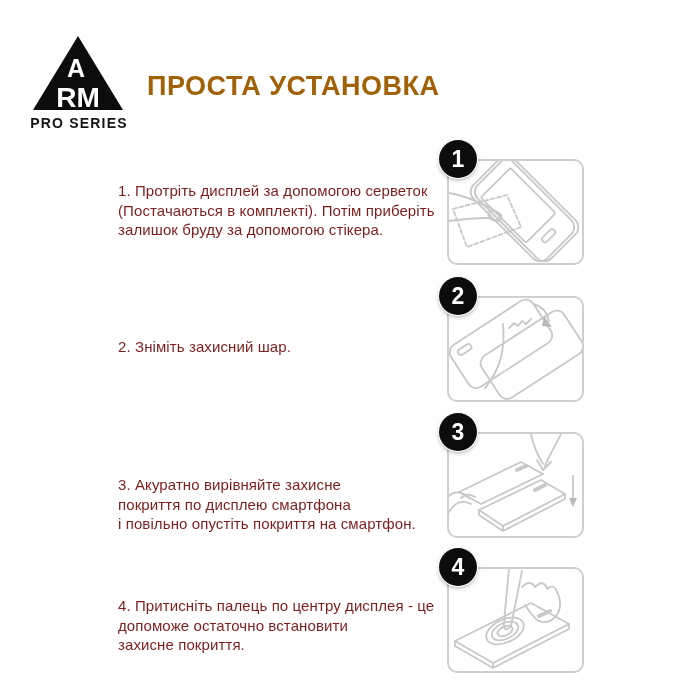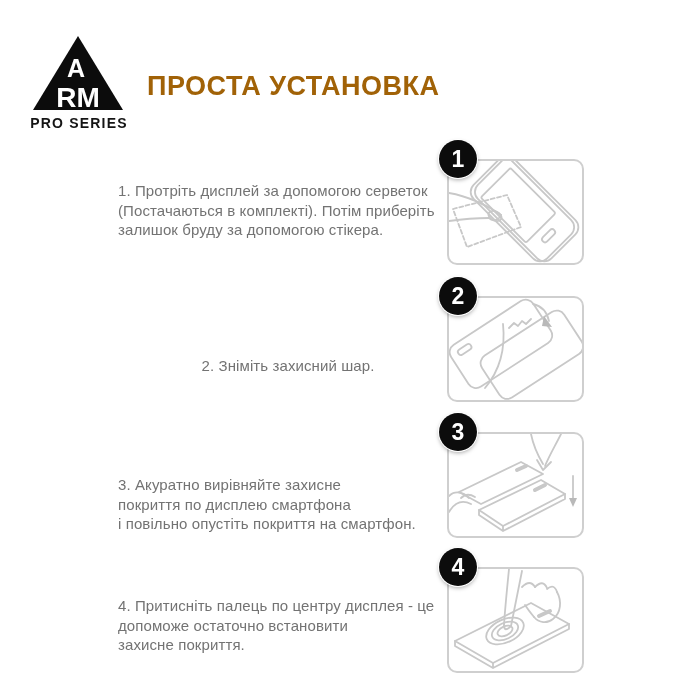--- a/index.html
+++ b/index.html
@@ -8,25 +8,25 @@
     font-family:"Liberation Sans", sans-serif;overflow:hidden;
   }
   .logo{position:absolute;left:28px;top:24px;width:106px;height:112px;}
   .title{
     position:absolute;left:147px;top:71px;
     font-size:27px;font-weight:700;letter-spacing:.5px;color:#a16207;
     white-space:nowrap;
   }
   .step-text{
     position:absolute;left:118px;width:340px;
-    font-size:15px;line-height:19.5px;color:#737373;
+    font-size:15px;line-height:19.5px;color:#7f1d1d;
     white-space:pre-line;letter-spacing:.1px;
   }
   .step1-text{top:181px;}
-  .step2-text{top:356px;text-align:center;}
+  .step2-text{top:337px;}
   .step3-text{top:475px;}
   .step4-text{top:596px;}
   .frame{
     position:absolute;left:447px;width:137px;height:106px;
     border:2px solid #cfcfcf;border-radius:10px;box-sizing:border-box;
     background:#ffffff;
   }
   .frame1{top:159px;}
   .frame2{top:296px;}
   .frame3{top:432px;}

